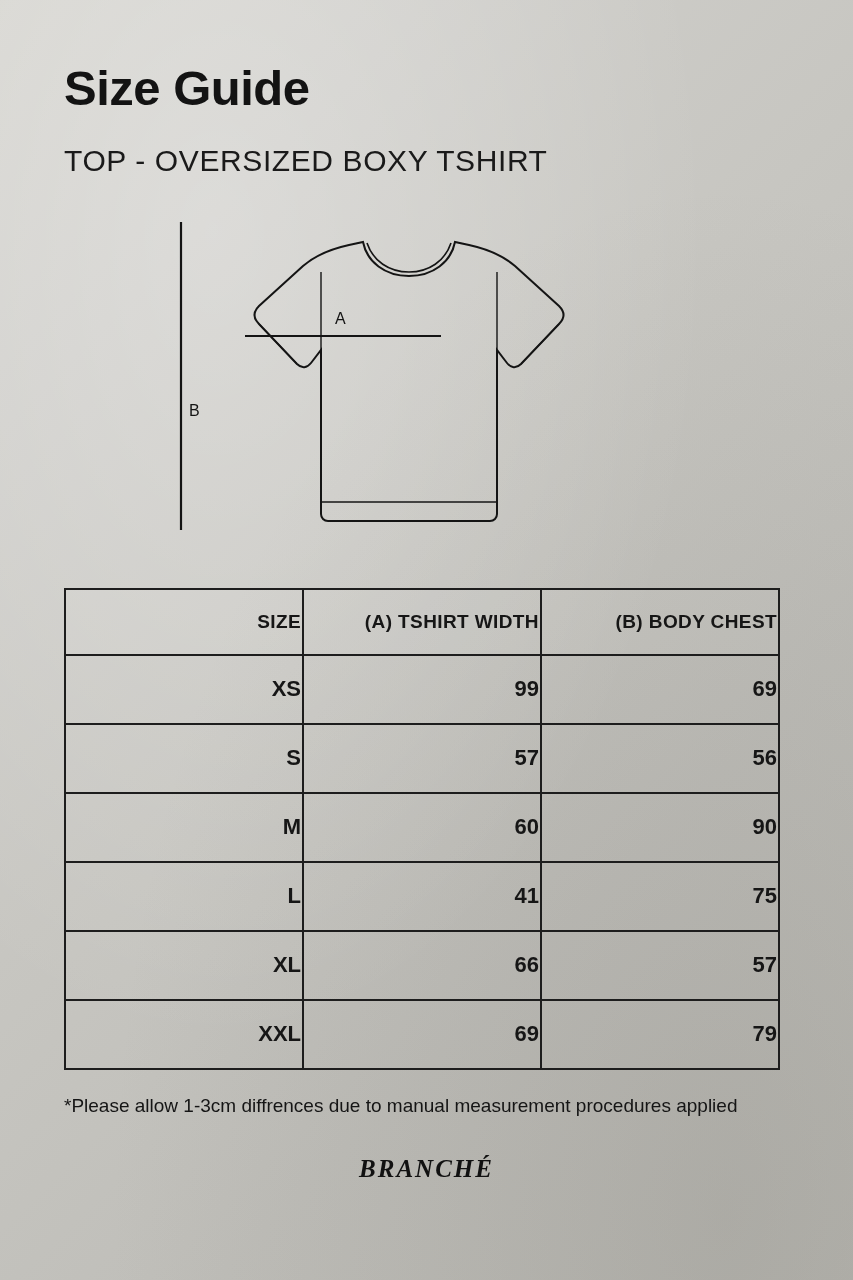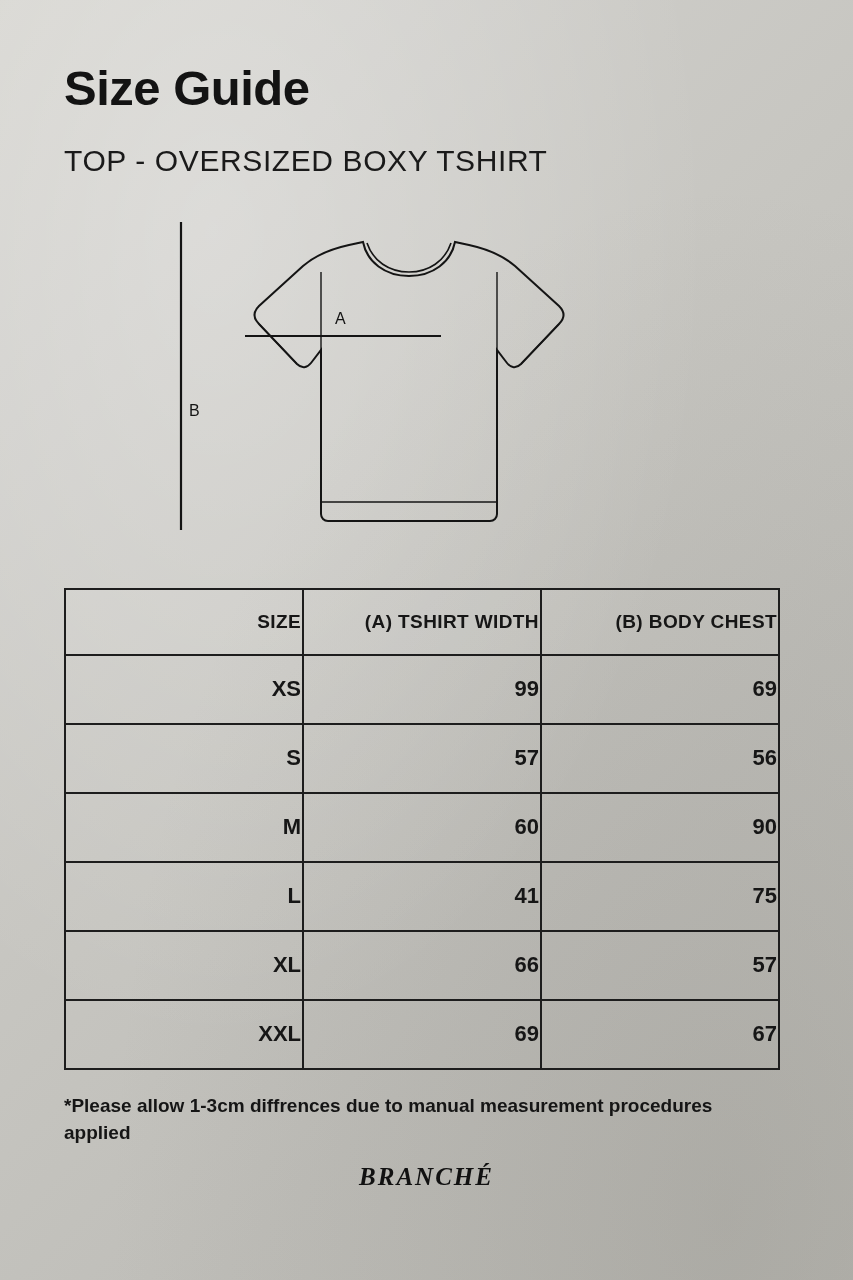--- a/index.html
+++ b/index.html
@@ -91,24 +91,23 @@
   }
   col.c-size { width: 238px; }
   col.c-chest { width: 238px; }
   col.c-length { width: 238px; }
   .note {
     margin-top: 22px;
     font-size: 19px;
     color: #151515;
     line-height: 1.45;
     max-width: 700px;
-    font-weight: bold;
   }
   .brand {
-    margin-top: 16px;
+    margin-top: 36px;
     text-align: center;
     font-family: "Liberation Serif", serif;
     font-style: italic;
     font-weight: bold;
     font-size: 25px;
     letter-spacing: 2px;
     color: #111;
   }
 </style>
 </head>
@@ -201,21 +200,21 @@
             <td>75</td>
           </tr>
           <tr>
             <td>XL</td>
             <td>66</td>
             <td>57</td>
           </tr>
           <tr>
             <td>XXL</td>
             <td>69</td>
-            <td>67</td>
+            <td>79</td>
           </tr>
         </tbody>
       </table>
     </div>
 
     <div class="note">*Please allow 1-3cm diffrences due to manual measurement procedures applied</div>
     <div class="brand">BRANCHÉ</div>
 
   </div>
 </div>

